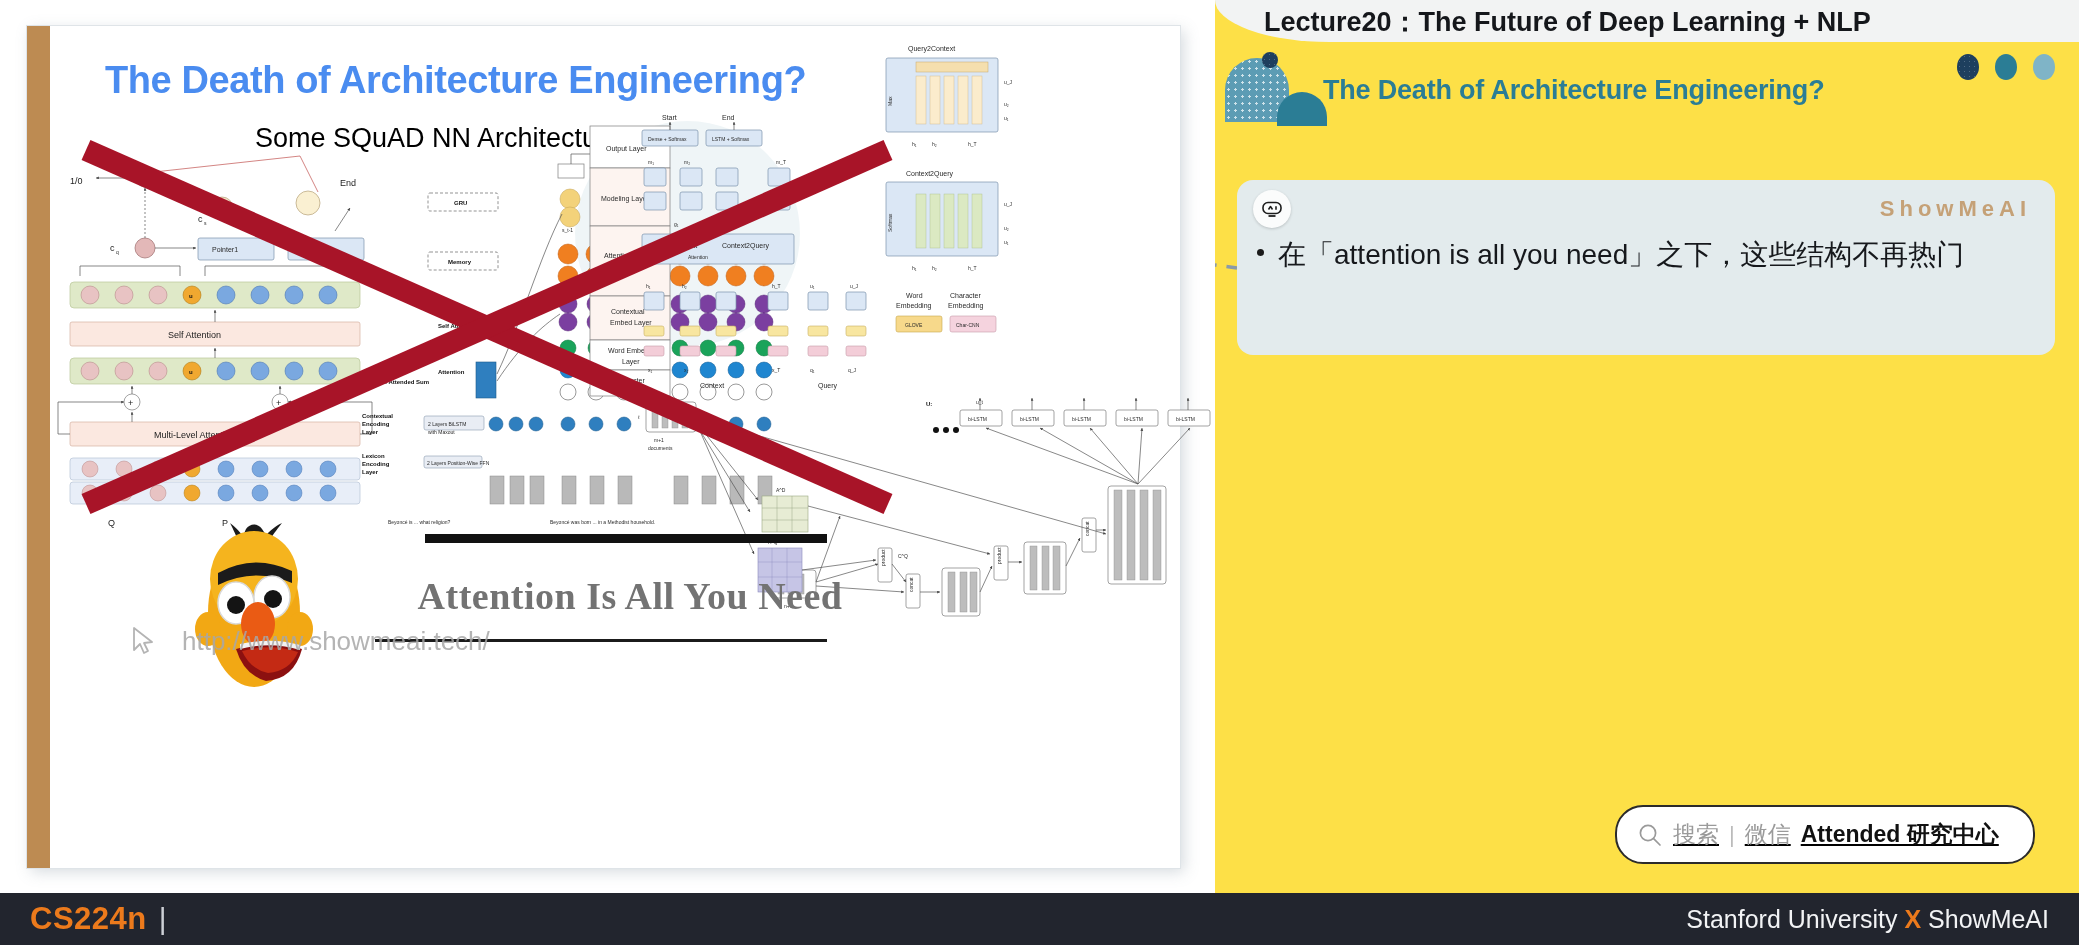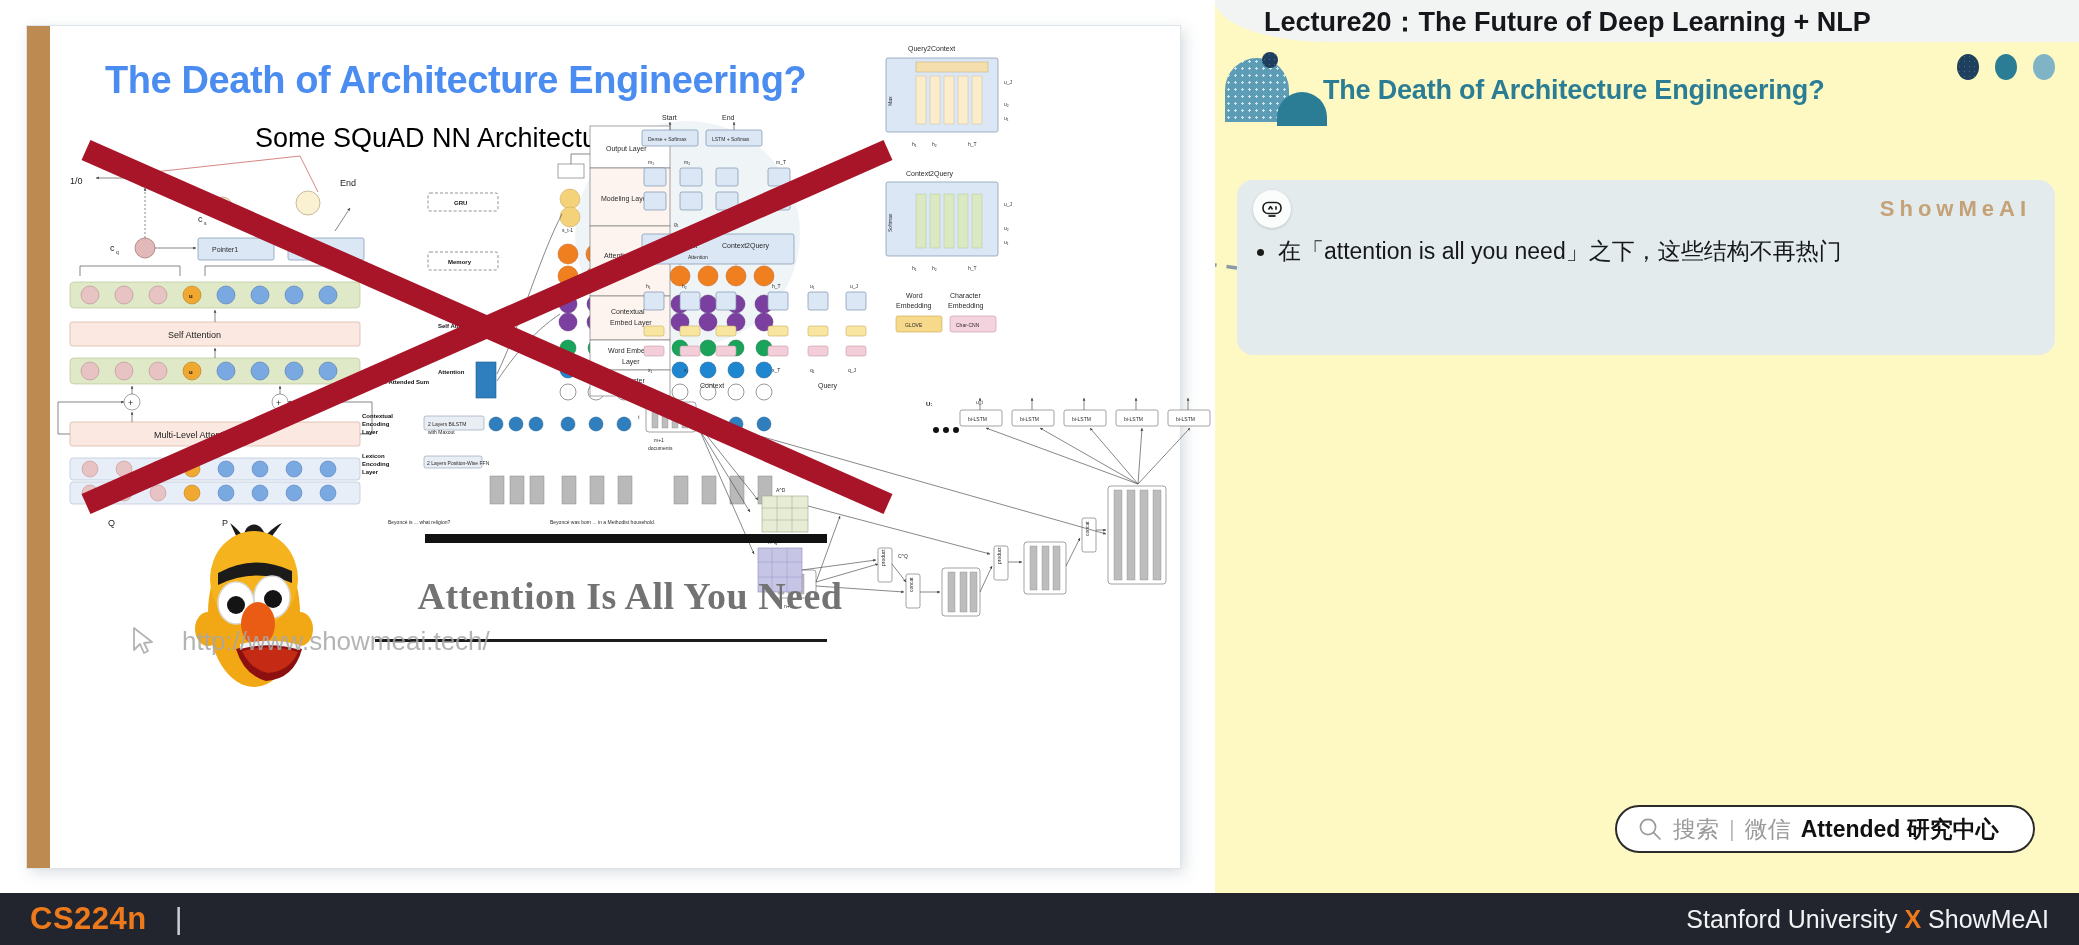--- a/index.html
+++ b/index.html
@@ -74,31 +74,31 @@
   
   .bert { position: absolute; left: 134px; top: 495px; width: 140px; height: 175px; }
 
   
   .footer {
     position: absolute; left: 0; bottom: 0; width: 2079px; height: 52px;
     background: #22252e;
     display: flex; align-items: center; justify-content: space-between;
     padding: 0 30px;
   }
-  .footer-left { display: flex; align-items: baseline; gap: 16px; white-space: nowrap; }
+  .footer-left { display: flex; align-items: baseline; gap: 0; white-space: nowrap; }
   .f-course { color: #ec7a1c; font-size: 31px; font-weight: bold; letter-spacing: .5px; }
   .f-sep { color: #cdd0d6; font-size: 30px; margin: 0 12px; font-weight: 300; }
   .f-sub { color: #e9ebee; font-size: 24px; font-weight: 400; }
   .footer-right { color: #f2f3f5; font-size: 25px; white-space: nowrap; }
   .footer-right .x { color: #ec7a1c; font-weight: bold; }
 
   
   .panel {
     position: absolute; left: 1215px; top: 0; width: 864px; height: 893px;
-    background: #fef9c3; overflow: hidden;
+    background: #fde047; overflow: hidden;
   }
   .panel-topbar {
     position: absolute; left: 0; top: 0; width: 864px; height: 42px;
     background: #f2f3f3;
     border-bottom-left-radius: 120px 44px;
   }
   .lecture-title {
     position: absolute; left: 49px; top: 4px;
     font-size: 27px; font-weight: bold; color: #15171b; white-space: nowrap;
   }
@@ -146,29 +146,30 @@
   }
   .bullet-row {
     position: absolute; left: 20px; top: 56px; right: 16px;
     display: flex; align-items: flex-start; gap: 14px;
   }
   .bullet-dot {
     width: 7px; height: 7px; border-radius: 50%; background: #1b1b1b;
     margin-top: 13px; flex: 0 0 auto;
   }
   .bullet-text {
-    font-size: 23px; color: #16181c; line-height: 1.35;
+    font-size: 28px; color: #16181c; line-height: 1.35;
     font-family: "Liberation Sans", "DejaVu Sans", sans-serif;
   }
 
   .search-pill {
-    position: absolute; left: 400px; top: 805px; width: 420px; height: 48px;
+    position: absolute; left: 400px; top: 805px; width: 420px; height: 59px;
     border: 2px solid #2b2b2b; border-radius: 28px;
     display: flex; align-items: center; gap: 10px; padding: 0 20px;
     background: #fff;
+    text-decoration: underline;
   }
   .search-pill .ph { color: #9a9a9a; font-size: 23px; white-space: nowrap; }
   .search-pill .vbar { color: #bbb; font-size: 22px; }
   .search-pill .brand { color: #111; font-size: 23px; font-weight: bold; white-space: nowrap; }
 
   .connector { position: absolute; left: 0; top: 0; width: 864px; height: 893px; pointer-events: none; }
 </style>
 </head>
 <body>
 

